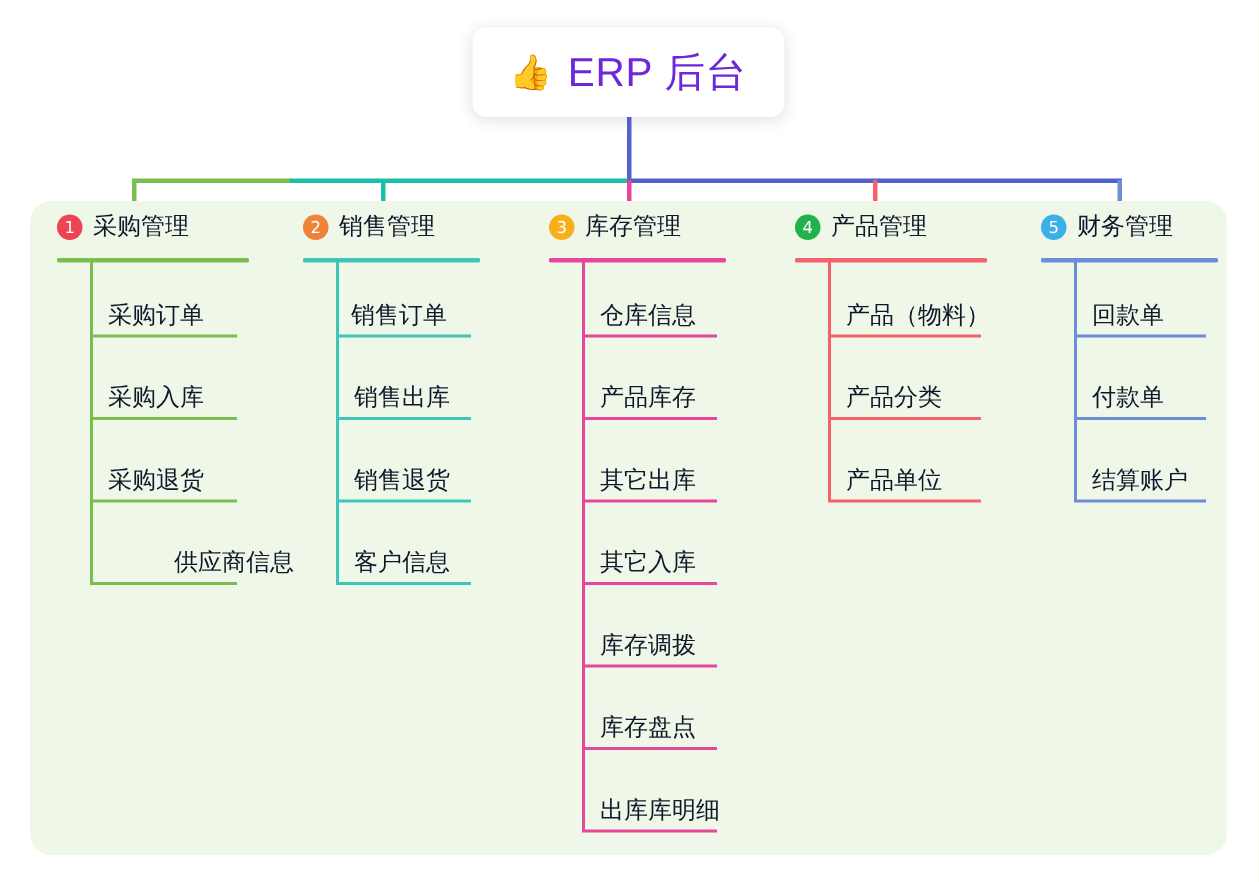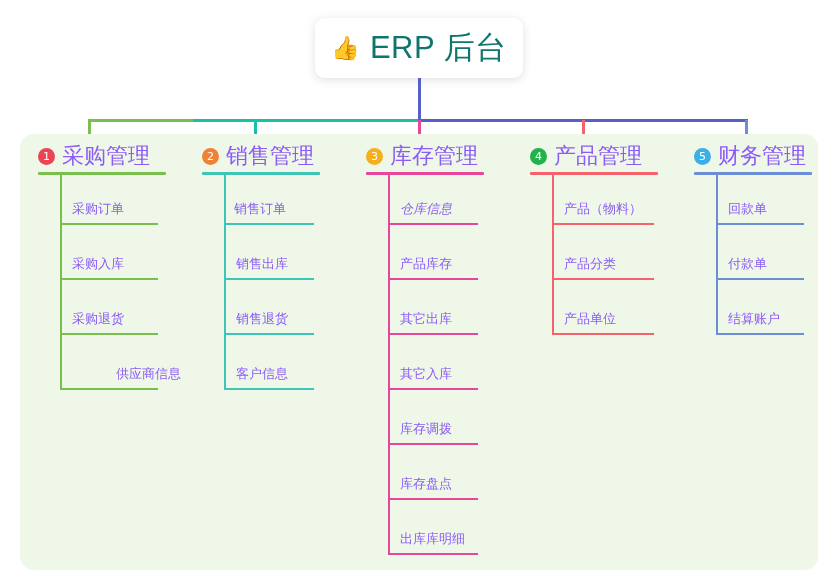--- a/index.html
+++ b/index.html
@@ -19,21 +19,21 @@
     width:208px;height:60px;
     background:#ffffff;
     border-radius:9px;
     box-shadow:0 2px 10px rgba(60,70,90,.16), 0 0 0 .5px rgba(0,0,0,.02);
     display:flex;align-items:center;justify-content:center;
     box-sizing:border-box;
   }
   .root-inner{display:flex;align-items:center;gap:10px;}
   .root-emoji{font-size:23px;line-height:1;display:block;}
   .root-title{
-    font-size:31px;color:#0f766e;letter-spacing:.5px;white-space:nowrap;
+    font-size:27px;color:#6d28d9;letter-spacing:.5px;white-space:nowrap;
   }
 
   
   #wires{position:absolute;left:0;top:0;width:839px;height:588px;pointer-events:none;}
 
   
   .panel{
     position:absolute;
     left:20px;top:134px;
     width:798px;height:436px;
@@ -48,25 +48,25 @@
     display:flex;align-items:center;gap:7px;
     white-space:nowrap;
   }
   .badge{
     width:17px;height:17px;border-radius:50%;
     display:inline-flex;align-items:center;justify-content:center;
     color:#ffffff;font-size:11px;line-height:1;
     font-family:"DejaVu Sans",sans-serif;
     flex:0 0 auto;
   }
-  .head-label{font-size:22px;color:#8b5cf6;}
+  .head-label{font-size:16px;color:#0f172a;}
   .head-rule{position:absolute;height:3px;border-radius:1px;}
   .leaf-label{
     position:absolute;
-    font-size:13px;color:#8b5cf6;white-space:nowrap;
+    font-size:16px;color:#0f172a;white-space:nowrap;
   }
   .leaf-rule{position:absolute;height:1.6px;}
   .spine{position:absolute;width:1.6px;}
 </style>
 </head>
 <body>
 
 <div id="stage">
 
   <div class="root-card">
@@ -125,21 +125,21 @@
         <div class="leaf-label" style="left: 34px; top: 231px;">客户信息</div>
         <div class="leaf-rule" style="left: 22px; top: 254px; width: 90px; background: rgb(63, 197, 183);"></div>
       </div>
       <div class="col" style="left: 346px; width: 148px; height: 436px;">
         <div class="col-head">
           <span class="badge" style="background: rgb(245, 176, 28);">3</span>
           <span class="head-label">库存管理</span>
         </div>
         <div class="head-rule" style="left: 0px; top: 38px; width: 118px; background: rgb(232, 70, 154);"></div>
         <div class="spine" style="left: 22px; top: 40px; height: 380px; background: rgb(232, 70, 154);"></div>
-        <div class="leaf-label" style="left: 34px; top: 66px; font-style: italic;">仓库信息</div>
+        <div class="leaf-label" style="left: 34px; top: 66px;">仓库信息</div>
         <div class="leaf-rule" style="left: 22px; top: 89px; width: 90px; background: rgb(232, 70, 154);"></div>
         <div class="leaf-label" style="left: 34px; top: 121px;">产品库存</div>
         <div class="leaf-rule" style="left: 22px; top: 144px; width: 90px; background: rgb(232, 70, 154);"></div>
         <div class="leaf-label" style="left: 34px; top: 176px;">其它出库</div>
         <div class="leaf-rule" style="left: 22px; top: 199px; width: 90px; background: rgb(232, 70, 154);"></div>
         <div class="leaf-label" style="left: 34px; top: 231px;">其它入库</div>
         <div class="leaf-rule" style="left: 22px; top: 254px; width: 90px; background: rgb(232, 70, 154);"></div>
         <div class="leaf-label" style="left: 34px; top: 286px;">库存调拨</div>
         <div class="leaf-rule" style="left: 22px; top: 309px; width: 90px; background: rgb(232, 70, 154);"></div>
         <div class="leaf-label" style="left: 34px; top: 341px; font-family: Liberation Serif, serif;">库存盘点</div>

